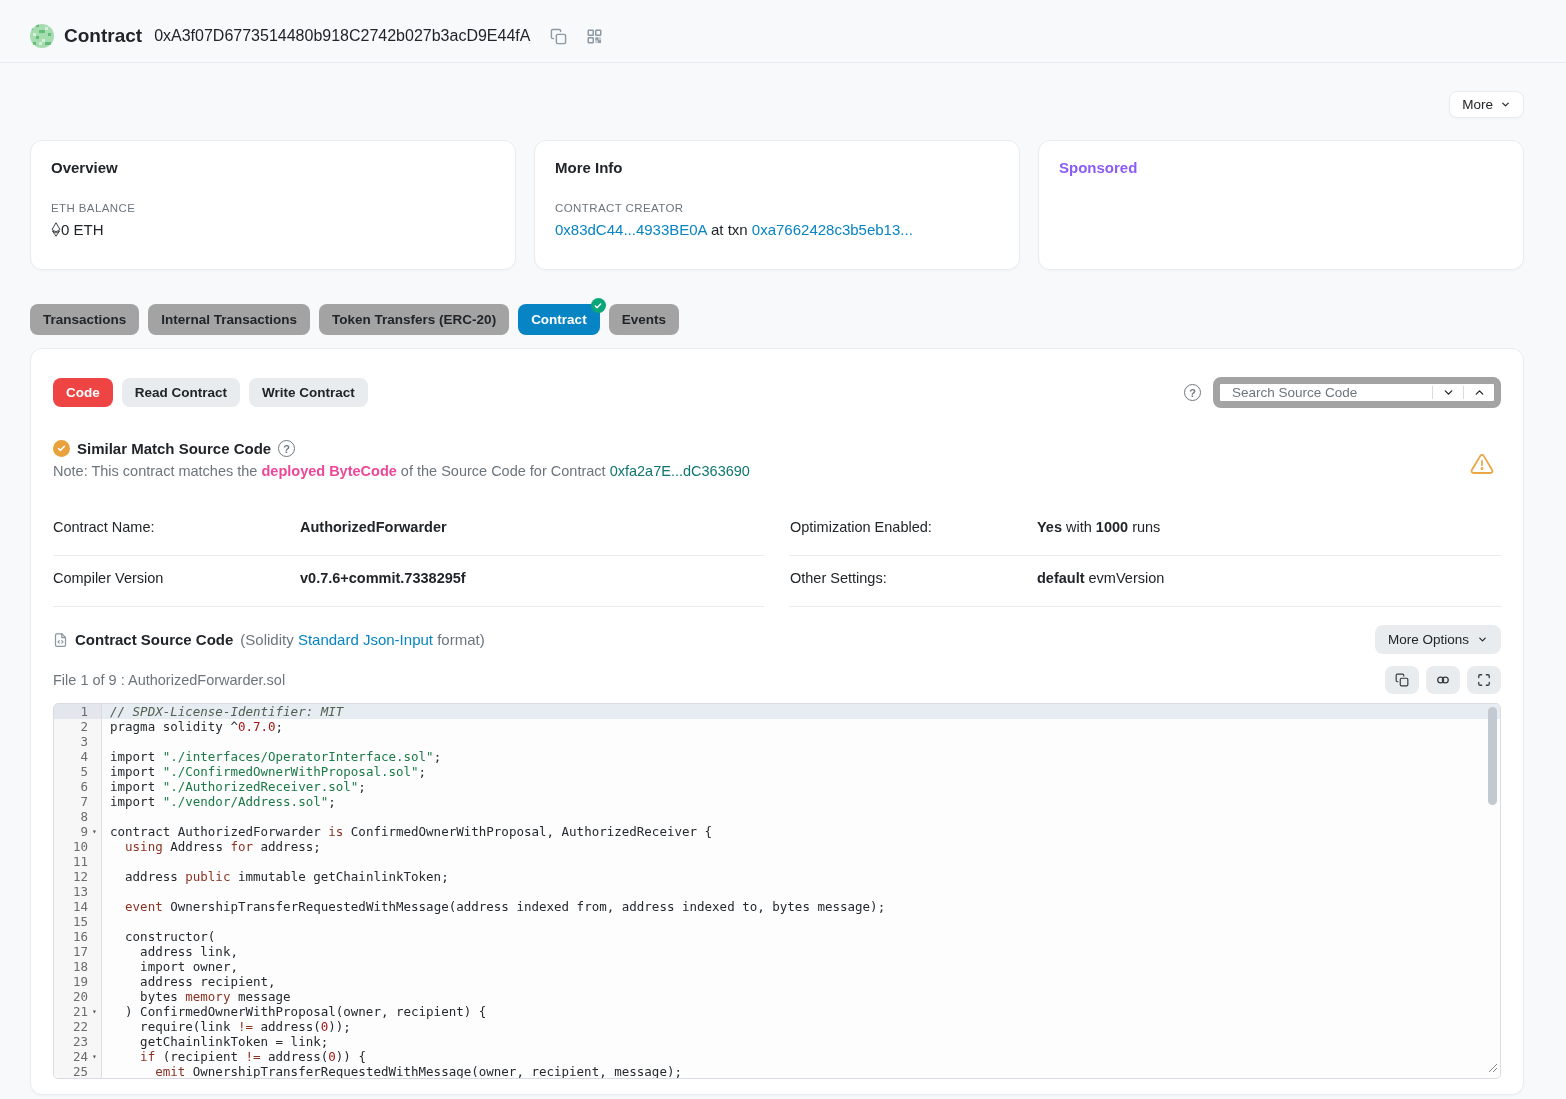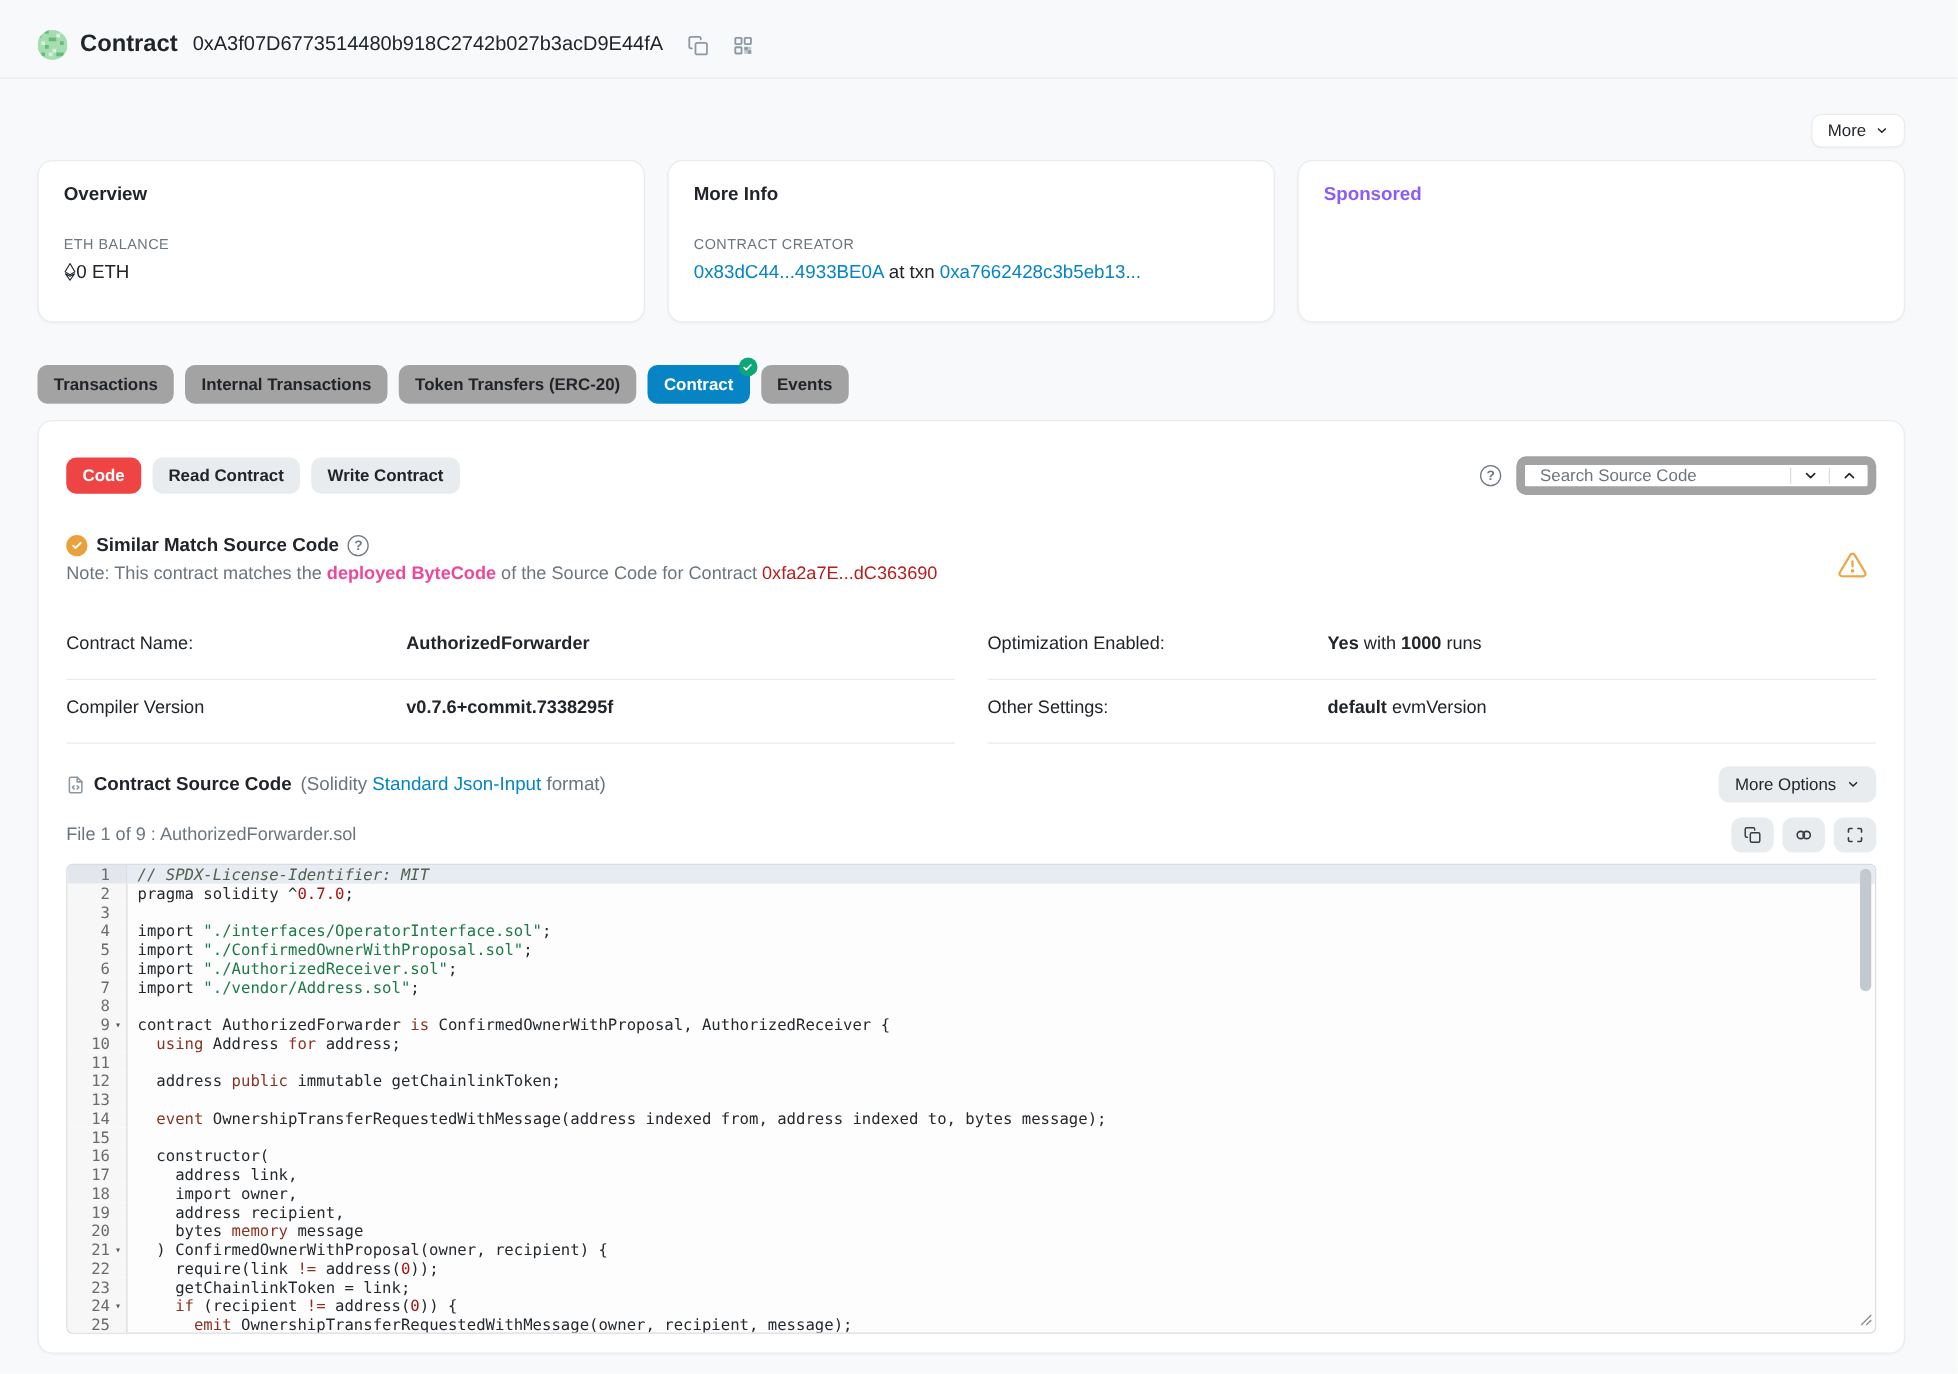--- a/index.html
+++ b/index.html
@@ -15,21 +15,21 @@
   .icon-ghost svg { stroke:#8c98a4; }
   .header-divider { height:1px; background:#e9ecef; width:100%; }
 
   .content { padding:0 42px 0 30px; }
 
   
   .more-row { display:flex; justify-content:flex-end; margin-top:28px; }
   .more-btn { display:flex; align-items:center; gap:7px; background:#fff; border:1px solid #e9ecef; border-radius:8px; padding:5px 12px; font-size:13.5px; color:#212529; cursor:pointer; box-shadow:0 1px 2px rgba(0,0,0,.03); font-family:inherit; }
 
   
-  .cards { display:flex; gap:18px; margin-top:10px; }
+  .cards { display:flex; gap:18px; margin-top:22px; }
   .card { flex:1; background:#fff; border:1px solid #e9ecef; border-radius:12px; padding:18px 20px; height:130px; box-shadow:0 1px 2px rgba(0,0,0,.03); }
   .card h2 { font-size:15px; font-weight:700; color:#212529; }
   .card h2.muted { color:#8b5cf6; }
   .mini-label { font-size:11.5px; color:#6c757d; letter-spacing:.4px; margin-top:26px; }
   .balance-line { display:flex; align-items:center; gap:0; margin-top:7px; font-size:15px; color:#212529; }
   .creator-line { margin-top:7px; font-size:15px; }
   .creator-line a { color:#0784c3; text-decoration:none; cursor:pointer; }
   .creator-line .plain { color:#212529; }
 
   
@@ -53,27 +53,27 @@
   .search-group input::placeholder { color:#6c757d; }
   .search-nav-btn { width:31px; background:#fff; border:none; border-left:1px solid #d8dde2; display:flex; align-items:center; justify-content:center; cursor:pointer; }
 
   
   .similar { position:relative; margin-top:32px; }
   .similar-title-row { display:flex; align-items:center; gap:7px; }
   .similar-title { font-size:15px; font-weight:700; color:#212529; }
   .check-badge { width:17px; height:17px; border-radius:50%; background:#e9a23b; display:inline-flex; align-items:center; justify-content:center; }
   .note-line { margin-top:6px; font-size:14.5px; color:#6c757d; }
   .note-line b { color:#ec4899;text-align:right; }
-  .note-line a { color:#b91c1c; text-decoration:none; cursor:pointer; }
+  .note-line a { color:#0f766e; text-decoration:none; cursor:pointer; }
   .warn-triangle { position:absolute; right:6px; top:12px; cursor:pointer; }
 
   
   .meta-grid { display:flex; gap:26px; margin-top:26px; }
   .meta-col { flex:1; }
-  .meta-row { display:flex; align-items:flex-start; padding:14px 0 20px 0; border-bottom:1px solid #e9ecef; font-size:14.5px;gap:25px; }
+  .meta-row { display:flex; align-items:flex-start; padding:14px 0 20px 0; border-bottom:1px solid #e9ecef; font-size:14.5px; }
   .meta-label { width:247px; flex:0 0 auto; color:#212529; }
   .meta-value { font-weight:700; color:#212529; }
   .meta-value .light { font-weight:400; }
 
   
   .source-header-row { display:flex; justify-content:space-between; align-items:center; margin-top:18px; }
   .source-title-wrap { display:flex; align-items:center; gap:7px; font-size:15px; }
   .source-title { font-weight:700; color:#212529; }
   .source-paren { color:#6c757d; }
   .source-paren a { color:#0784c3; text-decoration:none; cursor:pointer; }

